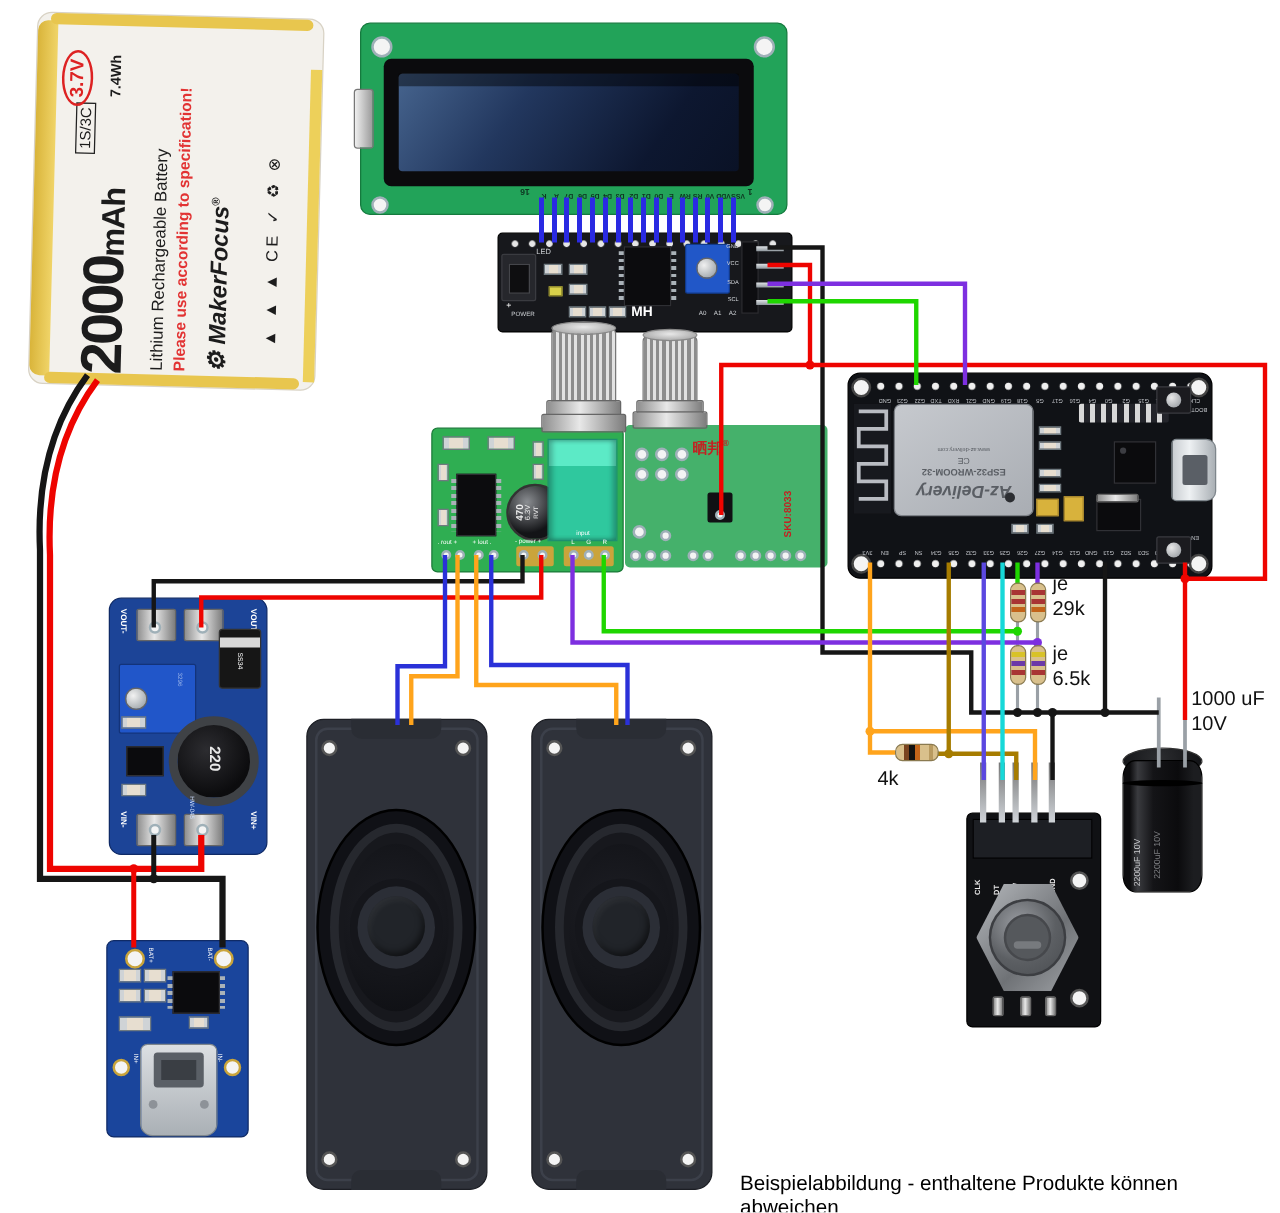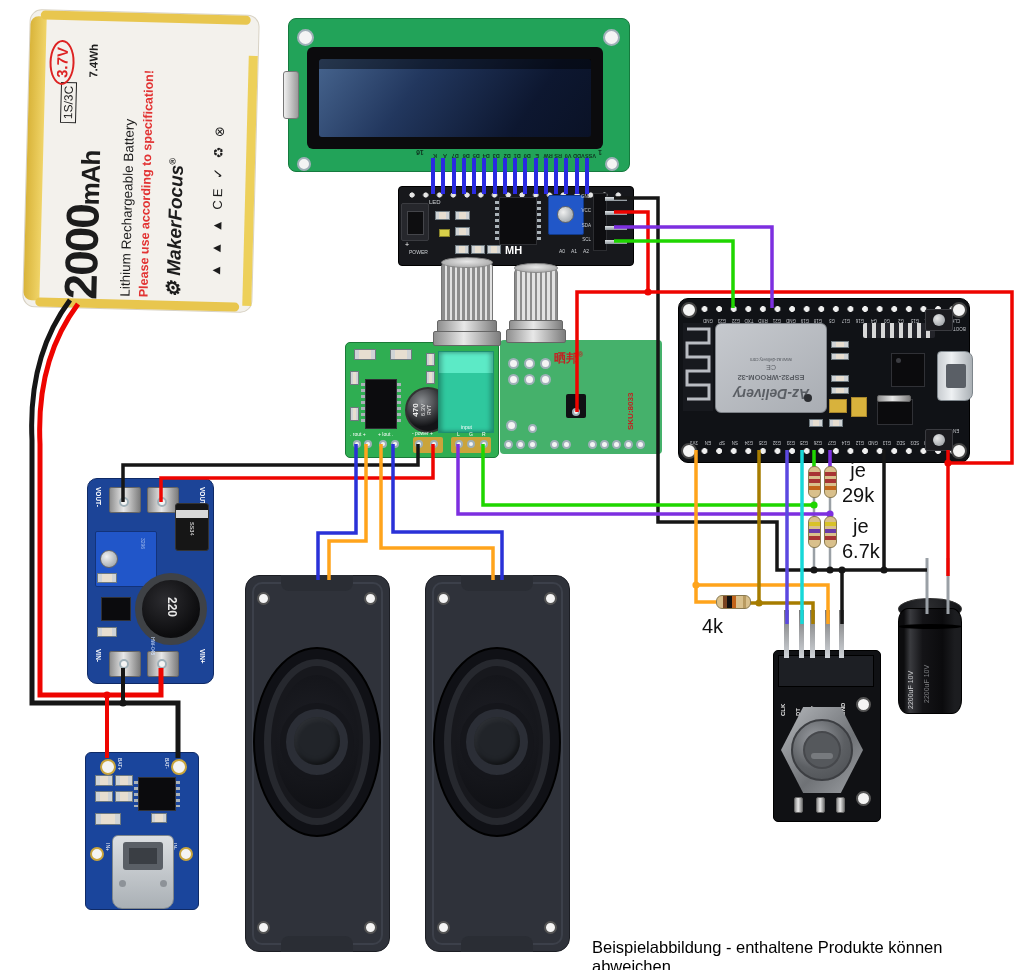--- a/index.html
+++ b/index.html
@@ -12,21 +12,21 @@
   .r180{transform:rotate(180deg);}
   .vert{writing-mode:vertical-rl;}
   .vflip{writing-mode:vertical-rl;transform:rotate(180deg);}
   .smd{position:absolute;background:linear-gradient(90deg,#cfd3d6 0 22%,#e7ded0 22% 78%,#cfd3d6 78%);border:1px solid #6f7a80;box-sizing:border-box;}
   .icleg{position:absolute;background:repeating-linear-gradient(180deg,#aab2b8 0 3px,transparent 3px 6px);}
   .pinrow{position:absolute;display:flex;}
   .pinrow span{flex:1;text-align:center;transform:rotate(180deg);}
   .res-v{position:absolute;width:13px;height:32px;border-radius:6px;border:1px solid #8a7a50;box-sizing:border-box;z-index:60;}
   .r22k{background:linear-gradient(180deg,#d9c08c 0 5px,#a83434 5px 9px,#d9c08c 9px 12px,#a83434 12px 16px,#d9c08c 16px 19px,#c2641a 19px 23px,#d9c08c 23px 32px);}
   .r47k{background:linear-gradient(180deg,#d9c08c 0 5px,#d8c228 5px 9px,#d9c08c 9px 12px,#6b3aa8 12px 16px,#d9c08c 16px 19px,#a83434 19px 23px,#d9c08c 23px 32px);}
-  .ann{position:absolute;color:#111;font-size:20px;line-height:1.25;z-index:60;text-align:center;}
+  .ann{position:absolute;color:#111;font-size:16px;line-height:1.25;z-index:60;}
   .knurl{background:repeating-linear-gradient(90deg,#8d8d8d 0 2.5px,#e2e2e2 2.5px 5px);border:1px solid #777;box-sizing:border-box;}
   .nut{background:linear-gradient(90deg,#8f8f8f,#e8e8e8 45%,#7d7d7d);border:1px solid #666;border-radius:2px;box-sizing:border-box;}
   .speaker .sframe{position:absolute;inset:0;background:#2f323a;border:1px solid #1c1e24;border-radius:14px;}
   .speaker .sinner{position:absolute;inset:7px;border:2px solid #3c404a;border-radius:10px;}
   svg.wires{position:absolute;left:0;top:0;z-index:40;pointer-events:none;}
   .ov{z-index:60;}
 </style>
 </head>
 <body>
 
@@ -471,18 +471,22 @@
   <div class="res-v r22k" style="left:824px;top:466px;"></div>
   <div class="res-v r47k" style="left:808px;top:516px;"></div>
   <div class="res-v r47k" style="left:824px;top:516px;"></div>
   <div class="a ov" style="left:716px;top:595px;width:35px;height:14px;border-radius:6px;border:1px solid #8a7a50;box-sizing:border-box;z-index:60;background:linear-gradient(90deg,#d9c08c 0 6px,#7a4420 6px 10px,#111 10px 15px,#c2641a 15px 19px,#d9c08c 19px 26px,#b89a60 26px 29px,#d9c08c 29px 35px);"></div>
   <div class="ann" style="left:842px;top:458px;">
     <div>je</div>
       <div>29k</div>
   </div>
   <div class="ann" style="left:842px;top:514px;">
     <div>je</div>
-      <div>6.7k</div>
+      <div>6.5k</div>
   </div>
   <div class="ann" style="left:702px;top:614px;">4k</div>
+  <div class="ann" style="left:953px;top:550px;">
+    <div>1000 uF</div>
+      <div>10V</div>
+  </div>
   <div class="a ov" style="left:592px;top:938px;width:430px;font-size:16.5px;color:#000;">Beispielabbildung - enthaltene Produkte können abweichen</div>
 
 </div>
 
 </body></html>

